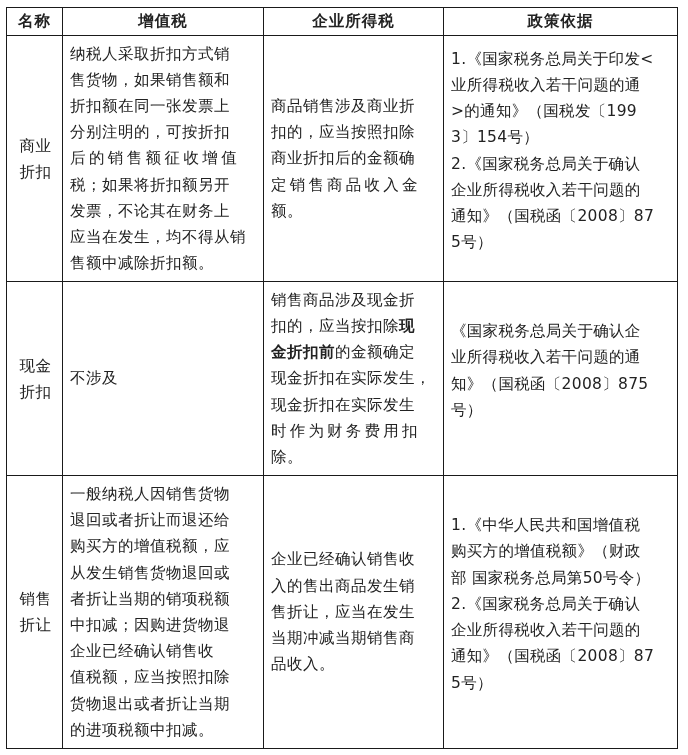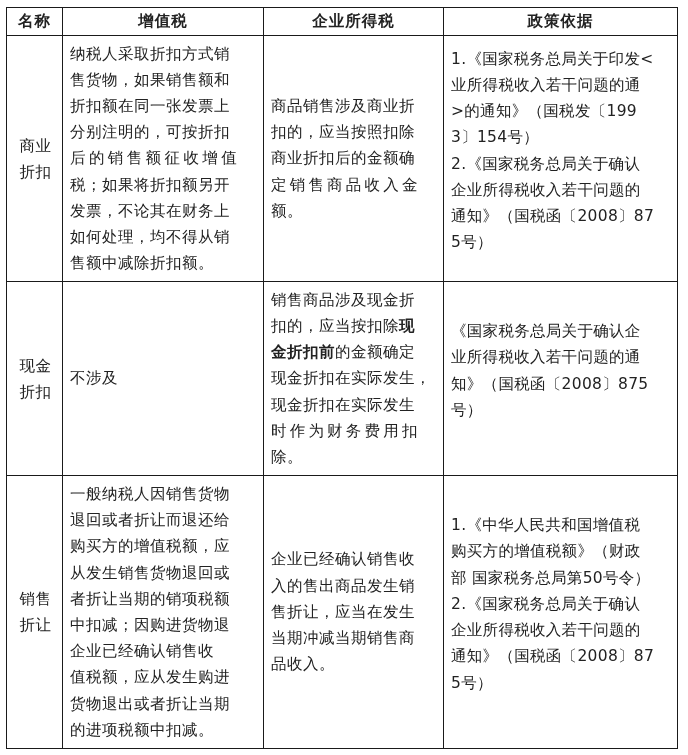--- a/index.html
+++ b/index.html
@@ -98,21 +98,21 @@
         </span>
       </td>
       <td class="body-cell">
         <span class="line">纳税人采取折扣方式销</span>
         <span class="line">售货物，如果销售额和</span>
         <span class="line">折扣额在同一张发票上</span>
         <span class="line">分别注明的，可按折扣</span>
         <span class="line" style="letter-spacing:3.4px">后的销售额征收增值</span>
         <span class="line">税；如果将折扣额另开</span>
         <span class="line">发票，不论其在财务上</span>
-        <span class="line">如何处理，均不得从销</span>
+        <span class="line">应当在发生，均不得从销</span>
         <span class="line">售额中减除折扣额。</span>
       </td>
       <td class="body-cell">
         <span class="line">商品销售涉及商业折</span>
         <span class="line">扣的，应当按照扣除</span>
         <span class="line">商业折扣后的金额确</span>
         <span class="line" style="letter-spacing:3.2px">定销售商品收入金</span>
         <span class="line">额。</span>
       </td>
       <td class="pol-cell">
@@ -162,21 +162,21 @@
         </span>
       </td>
       <td class="body-cell">
         <span class="line">一般纳税人因销售货物</span>
         <span class="line">退回或者折让而退还给</span>
         <span class="line">购买方的增值税额，应</span>
         <span class="line">从发生销售货物退回或</span>
         <span class="line">者折让当期的销项税额</span>
         <span class="line">中扣减；因购进货物退</span>
         <span class="line">企业已经确认销售收</span>
-        <span class="line">值税额，应从发生购进</span>
+        <span class="line">值税额，应当按照扣除</span>
         <span class="line">货物退出或者折让当期</span>
         <span class="line">的进项税额中扣减。</span>
       </td>
       <td class="body-cell">
         <span class="line">企业已经确认销售收</span>
         <span class="line">入的售出商品发生销</span>
         <span class="line">售折让，应当在发生</span>
         <span class="line">当期冲减当期销售商</span>
         <span class="line">品收入。</span>
       </td>

